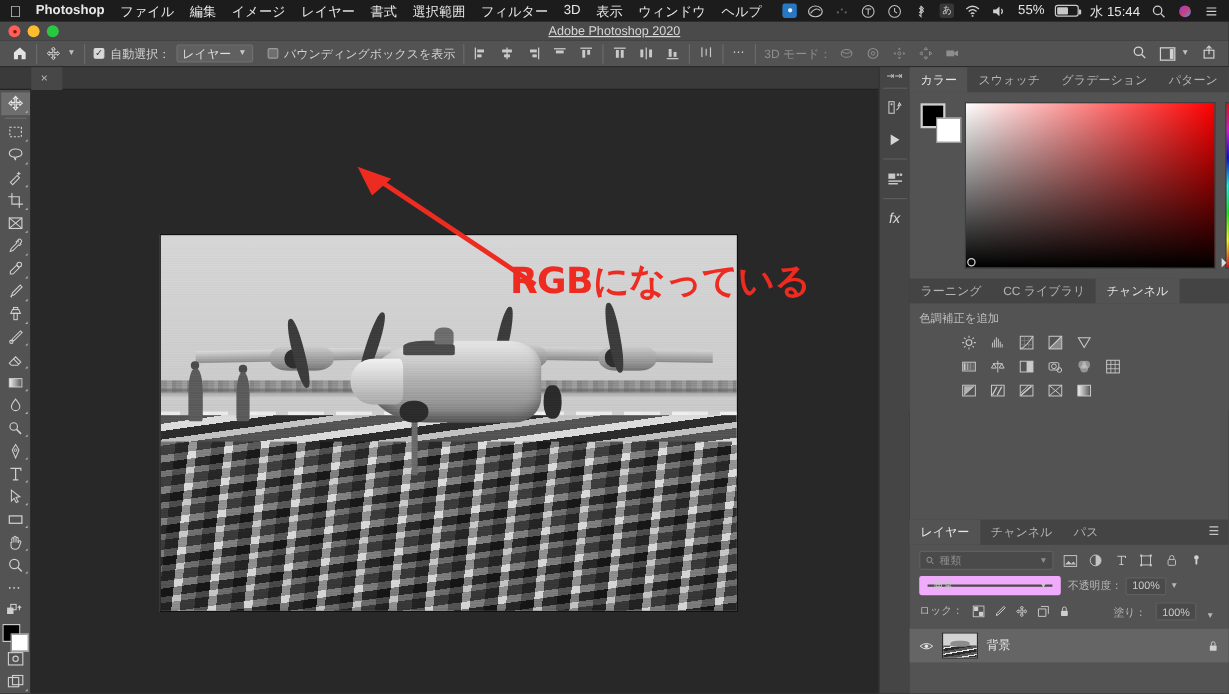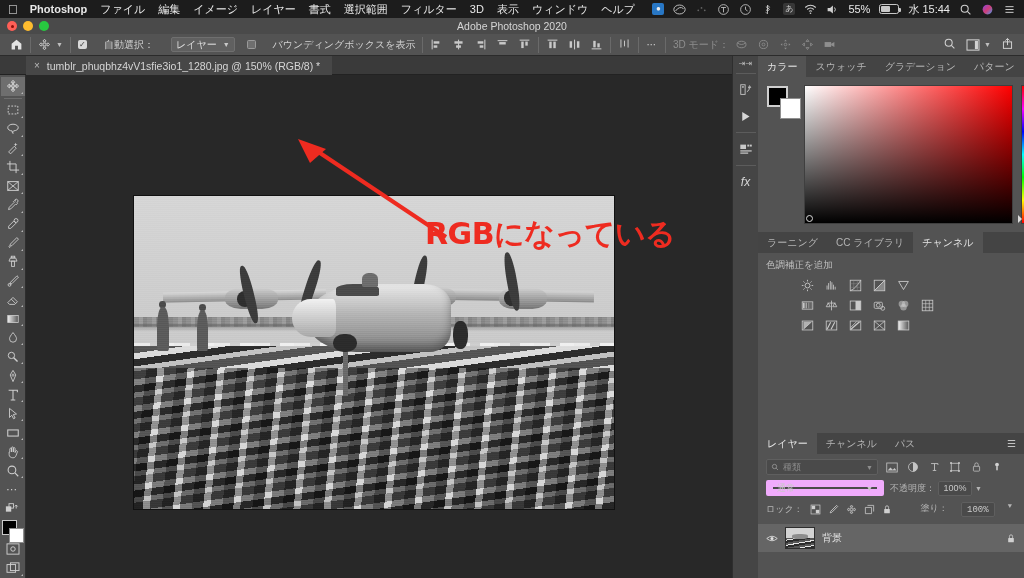--- a/index.html
+++ b/index.html
@@ -40,31 +40,31 @@
     position: absolute; left: 0; top: 18px; width: 1024px; height: 16px;
     background: #4a4a4a;
     display: flex; align-items: center; justify-content: center;
   }
   .traffic { position: absolute; left: 7px; top: 3px; display: flex; gap: 6px; }
   .dot { width: 10px; height: 10px; border-radius: 50%; }
   .dot.r { background: #ff5f57; }
   .dot.y { background: #febc2e; }
   .dot.g { background: #28c840; }
   .dot.r::after{content:'';display:block;width:3px;height:3px;background:#8d0f08;border-radius:50%;margin:3.5px auto;}
-  .wtitle { color: #d6d6d6; font-size: 10.5px; }
+  .wtitle { color: #d6d6d6; font-size: 10.5px; text-decoration: underline; }
 
   
   .optbar {
     position: absolute; left: 0; top: 34px; width: 1024px; height: 22px;
     background: #535353; border-bottom: 1px solid #2b2b2b;
     display: flex; align-items: center; color: #d2d2d2; font-size: 10px;
   }
   .opt-sep { width: 1px; height: 16px; background: #6a6a6a; margin: 0 7px; }
   .home-ic { margin-left: 10px; display:flex; align-items:center; }
-  .optgroup { display: flex; align-items: center; gap: 17px; }
+  .optgroup { display: flex; align-items: center; gap: 5px; }
   .chk { width: 9px; height: 9px; border: 1px solid #9a9a9a; background: #6f6f6f; border-radius: 1.5px;
          display: inline-flex; align-items: center; justify-content: center; }
   .chk.on { background: #d9d9d9; border-color:#d9d9d9; }
   .chk.on::after { content: '✓'; font-size: 8px; color: #3a3a3a; line-height: 1; }
   .minidrop {
     height: 15px; background: #606060; border: 1px solid #6f6f6f; border-radius: 2px;
     display: inline-flex; align-items: center; gap: 6px; padding: 0 4px; font-size: 10px; color: #dcdcdc;
   }
   .caret { font-size: 7px; opacity: .85; }
   .align-ics { display: flex; align-items: center; gap: 9px; }
@@ -208,21 +208,21 @@
   .lsearch .cv { margin-left: auto; font-size: 7px; }
   .lfic { width: 14px; display: flex; align-items: center; justify-content: center; color: #c4c4c4; font-size: 10px; }
   .lblend { display: flex; align-items: center; gap: 6px; padding: 3px 8px; }
   .blendsel { flex: 0 0 118px; height: 16px; background: #4a4a4a; border: 7px solid #f0abfc; border-radius: 2px;
               display: flex; align-items: center; padding: 0 4px; font-size: 9px; color: #c8c8c8; }
   .opacity { display: flex; align-items: center; gap: 3px; font-size: 9px; color: #b5b5b5; }
   .opval { width: 34px; height: 15px; background: #4a4a4a; border: 1px solid #5f5f5f; border-radius: 2px;
            display: flex; align-items: center; justify-content: center; font-size: 9px; color: #c8c8c8; }
   .lockrow { display: flex; align-items: center; gap: 7px; padding: 3px 8px; font-size: 9px; color: #b5b5b5; }
   .lockic { color: #cfcfcf; display: flex; align-items: center; }
-  .fillgrp { margin-left: auto; display: flex; align-items: flex-start; gap: 13px; padding-right: 4px; font-family: Liberation Mono, monospace; }
+  .fillgrp { margin-left: auto; display: flex; align-items: flex-end; gap: 8px; padding-right: 4px; }
   .layerrow { display: flex; align-items: center; gap: 7px; height: 28px; background: #656565; margin-top: 4px; padding: 0 8px; }
   .eye { width: 12px; display: flex; align-items: center; justify-content: center; color: #e0e0e0; font-size: 10px; }
   .lthumb { width: 30px; height: 22px; border: 1px solid #2e2e2e; position: relative; overflow: hidden; background:#b5b5b5; }
   .lthumb .t-sky { position:absolute;left:0;top:0;width:100%;height:52%;background:#d3d3d3; }
   .lthumb .t-gnd { position:absolute;left:0;top:52%;width:100%;height:48%;
        background: repeating-linear-gradient(-10deg,#2b2b2b 0 2px,#e4e4e4 2px 3px,#565656 3px 5px); }
   .lthumb .t-pl { position:absolute;left:22%;top:32%;width:56%;height:22%;background:#8d8d8d;border-radius:40%; }
   .lname { font-size: 10px; color: #e2e2e2; }
   .llock { margin-left: auto; color: #d0d0d0; display: flex; align-items: center; }
 </style>
@@ -486,21 +486,20 @@
       <span><svg width="13" height="13" viewBox="0 0 16 16">
             <rect x="3" y="6" width="10" height="8" fill="none" stroke="#d2d2d2" stroke-width="1.2"></rect>
             <path d="M8 10V2M5.4 4.4L8 1.8l2.6 2.6" fill="none" stroke="#d2d2d2" stroke-width="1.2"></path>
           </svg></span>
     </span>
   </div>
 
   <div class="tabstrip">
     <div class="doctab">
       <span class="tabclose">×</span>
-      <span>tumblr_phuqbhz4vV1sfie3io1_1280.jpg @ 150% (RGB/8) *</span>
     </div>
   </div>
 
   <div class="toolbar">
     <div class="tool sel">
       <svg width="14" height="14" viewBox="0 0 16 16">
           <path d="M8 1.5l2 2.3H8.7v3.4h3.4V5.9l2.3 2.1-2.3 2.1V8.8H8.7v3.4H10L8 14.5l-2-2.3h1.3V8.8H3.9v1.3L1.6 8l2.3-2.1v1.3h3.4V3.8H6z" fill="none" stroke="#e4e4e4" stroke-width="1"></path>
         </svg>
       <span class="tri"></span>
     </div>

